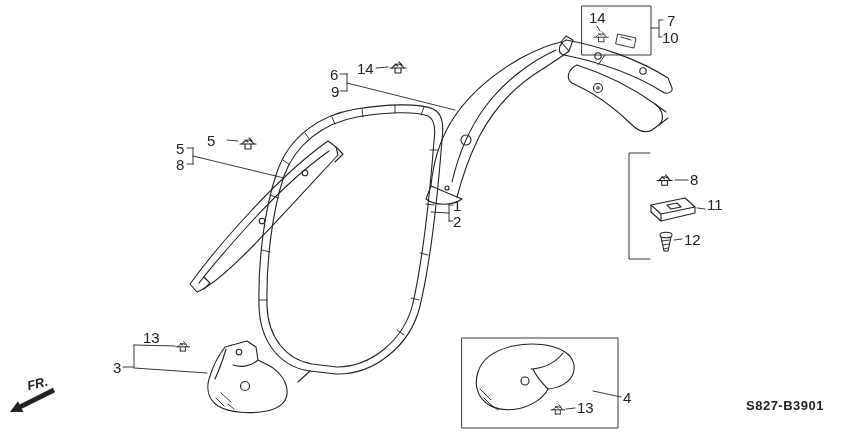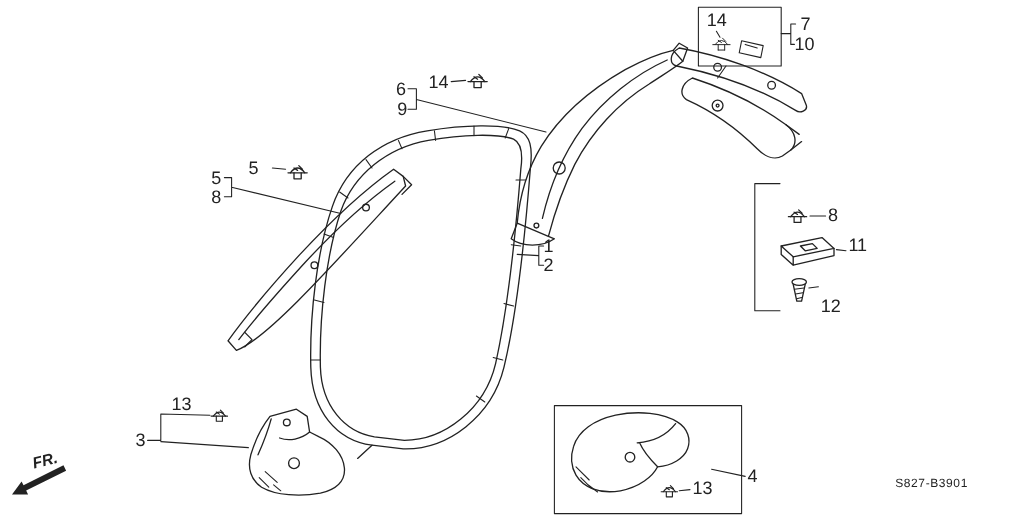--- a/index.html
+++ b/index.html
@@ -5,21 +5,21 @@
   :root { --ink:#222222; --bg:#ffffff; }
   html,body{margin:0;padding:0;background:var(--bg);}
   .stage{
     position:relative;width:850px;height:438px;background:var(--bg);
     font-family:"Liberation Sans",sans-serif;overflow:hidden;
   }
   .lbl{
     position:absolute;font-size:15px;line-height:1;color:var(--ink);
     white-space:nowrap;user-select:none;
   }
-  .lbl.code{font-size:10px;letter-spacing:.5px;}
+  .lbl.code{font-size:13px;letter-spacing:.5px;font-weight:bold;}
   .lbl.fr{font-size:13px;font-weight:bold;font-style:italic;transform:rotate(-14deg);}
   #lineart{position:absolute;left:0;top:0;}
   #lineart *{stroke:var(--ink);fill:none;stroke-linecap:round;stroke-linejoin:round;}
   #lineart .w{stroke-width:1.1;}
   #lineart .thin{stroke-width:.9;}
   #lineart .filled{fill:var(--ink);stroke:none;}
 </style>
 </head>
 <body>
 
@@ -141,21 +141,21 @@
   <div class="lbl" style="left:357px;top:61px">14</div>
   <div class="lbl" style="left:330px;top:67px">6</div>
   <div class="lbl" style="left:331px;top:84px">9</div>
   <div class="lbl" style="left:207px;top:133px">5</div>
   <div class="lbl" style="left:176px;top:141px">5</div>
   <div class="lbl" style="left:176px;top:157px">8</div>
   <div class="lbl" style="left:453px;top:198px">1</div>
   <div class="lbl" style="left:453px;top:214px">2</div>
   <div class="lbl" style="left:690px;top:172px">8</div>
   <div class="lbl" style="left:707px;top:197px">11</div>
-  <div class="lbl" style="left:684px;top:248px">12</div>
+  <div class="lbl" style="left:684px;top:232px">12</div>
   <div class="lbl" style="left:143px;top:330px">13</div>
   <div class="lbl" style="left:113px;top:360px">3</div>
   <div class="lbl" style="left:623px;top:390px">4</div>
   <div class="lbl" style="left:577px;top:400px">13</div>
 
   <div class="lbl fr" style="left:27px;top:377px">FR.</div>
   <div class="lbl code" style="left:746px;top:399px">S827-B3901</div>
 
 </div>
 

